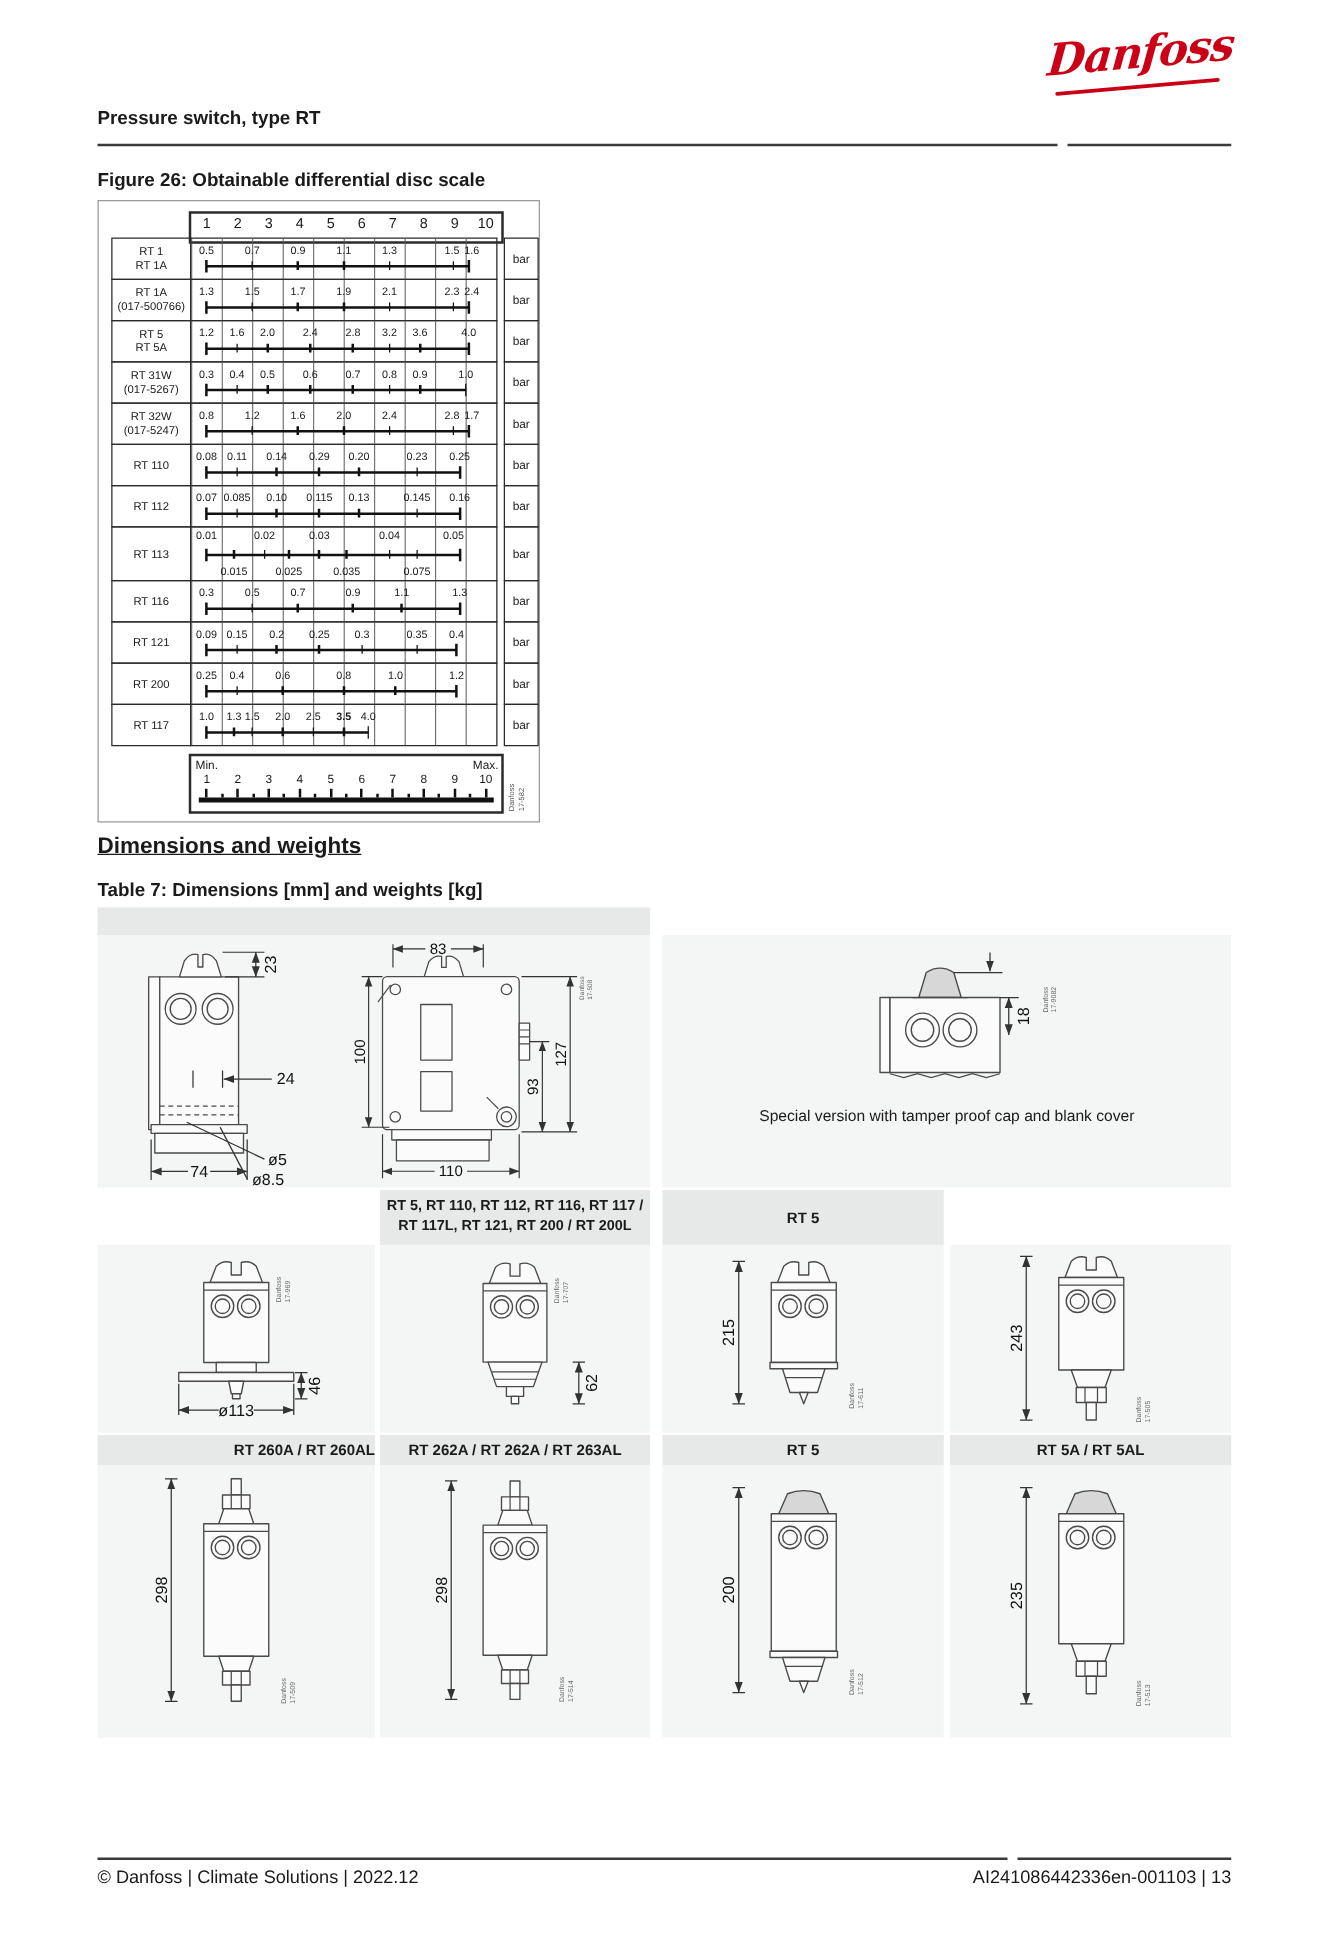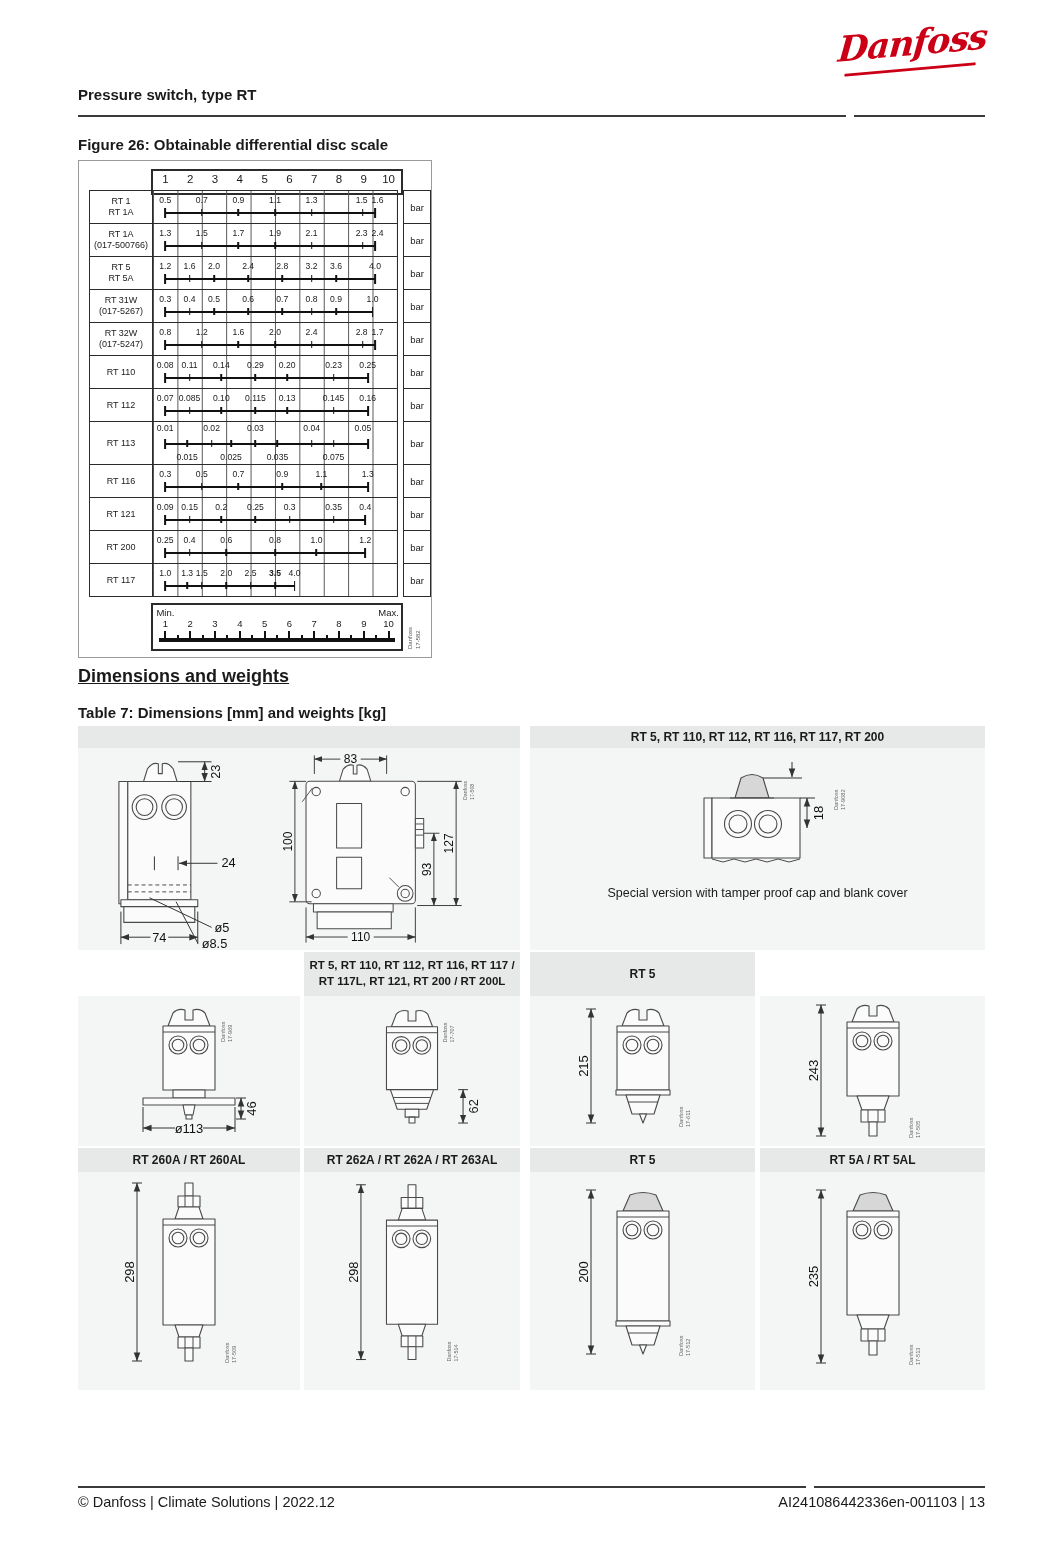--- a/index.html
+++ b/index.html
@@ -427,23 +427,20 @@
     <div id="fig-wm">
       <span class="vtext">Danfoss</span>
       <span class="vtext">17-582</span>
     </div>
   </div>
 
   <div id="sec-head" class="abs">Dimensions and weights</div>
   <div id="tbl-caption" class="abs">Table 7: Dimensions [mm] and weights [kg]</div>
 
   <div class="band" style="left:78px;top:726px;width:442px;height:22px;"></div>
-  <div class="band" style="left:530px;top:726px;width:455px;height:22px;">
-    <span>RT 5, RT 110, RT 112, RT 116, RT 117, RT 200</span>
-  </div>
 
   <div class="cellbody" style="left:78px;top:748px;width:442px;height:202px;">
 
     <svg width="178" height="202" viewBox="0 0 178 205" style="position:absolute;left:14px;top:0px;">
       <rect class="ln" x="26" y="34" width="9" height="124"></rect>
       <rect class="ln" x="35" y="34" width="64" height="120"></rect>
       <path class="ln" d="M51 34 L55 21 Q60 14 66 16 L66 26 L70 26 L70 16 Q76 14 81 21 L85 34 Z"></path>
       <circle class="ln" cx="52" cy="60" r="12.5"></circle>
         <circle class="lnf" cx="52" cy="60" r="8.5"></circle>
       <circle class="ln" cx="82" cy="60" r="12.5"></circle>
@@ -630,21 +627,21 @@
         <rect class="ln" x="106" y="126" width="8" height="14"></rect>
         <line class="dl" x1="53" y1="9" x2="63" y2="9"></line>
         <line class="dl" x1="53" y1="140" x2="63" y2="140"></line>
         <line class="dl" x1="58" y1="9" x2="58" y2="140" marker-start="url(#arr)" marker-end="url(#arr)"></line>
         <text class="dim" transform="rotate(-90 54.5 74.5)" x="54.5" y="74.5" text-anchor="middle">243</text>
         <text class="code" transform="rotate(-90 150 142)" x="150" y="142">Danfoss</text>
         <text class="code" transform="rotate(-90 157 142)" x="157" y="142">17-505</text>
       </svg>
     </div>
 
-  <div class="band" style="left:78px;top:1148px;width:222px;height:24px;">
+  <div class="band" style="left:78px;top:1148px;width:222px;height:24px;align-items:flex-end;">
     <span>RT 260A / RT 260AL</span>
   </div>
   <div class="band" style="left:304px;top:1148px;width:216px;height:24px;">
     <span>RT 262A / RT 262A / RT 263AL</span>
   </div>
   <div class="band" style="left:530px;top:1148px;width:225px;height:24px;">
     <span>RT 5</span>
   </div>
   <div class="band" style="left:760px;top:1148px;width:225px;height:24px;">
     <span>RT 5A / RT 5AL</span>

